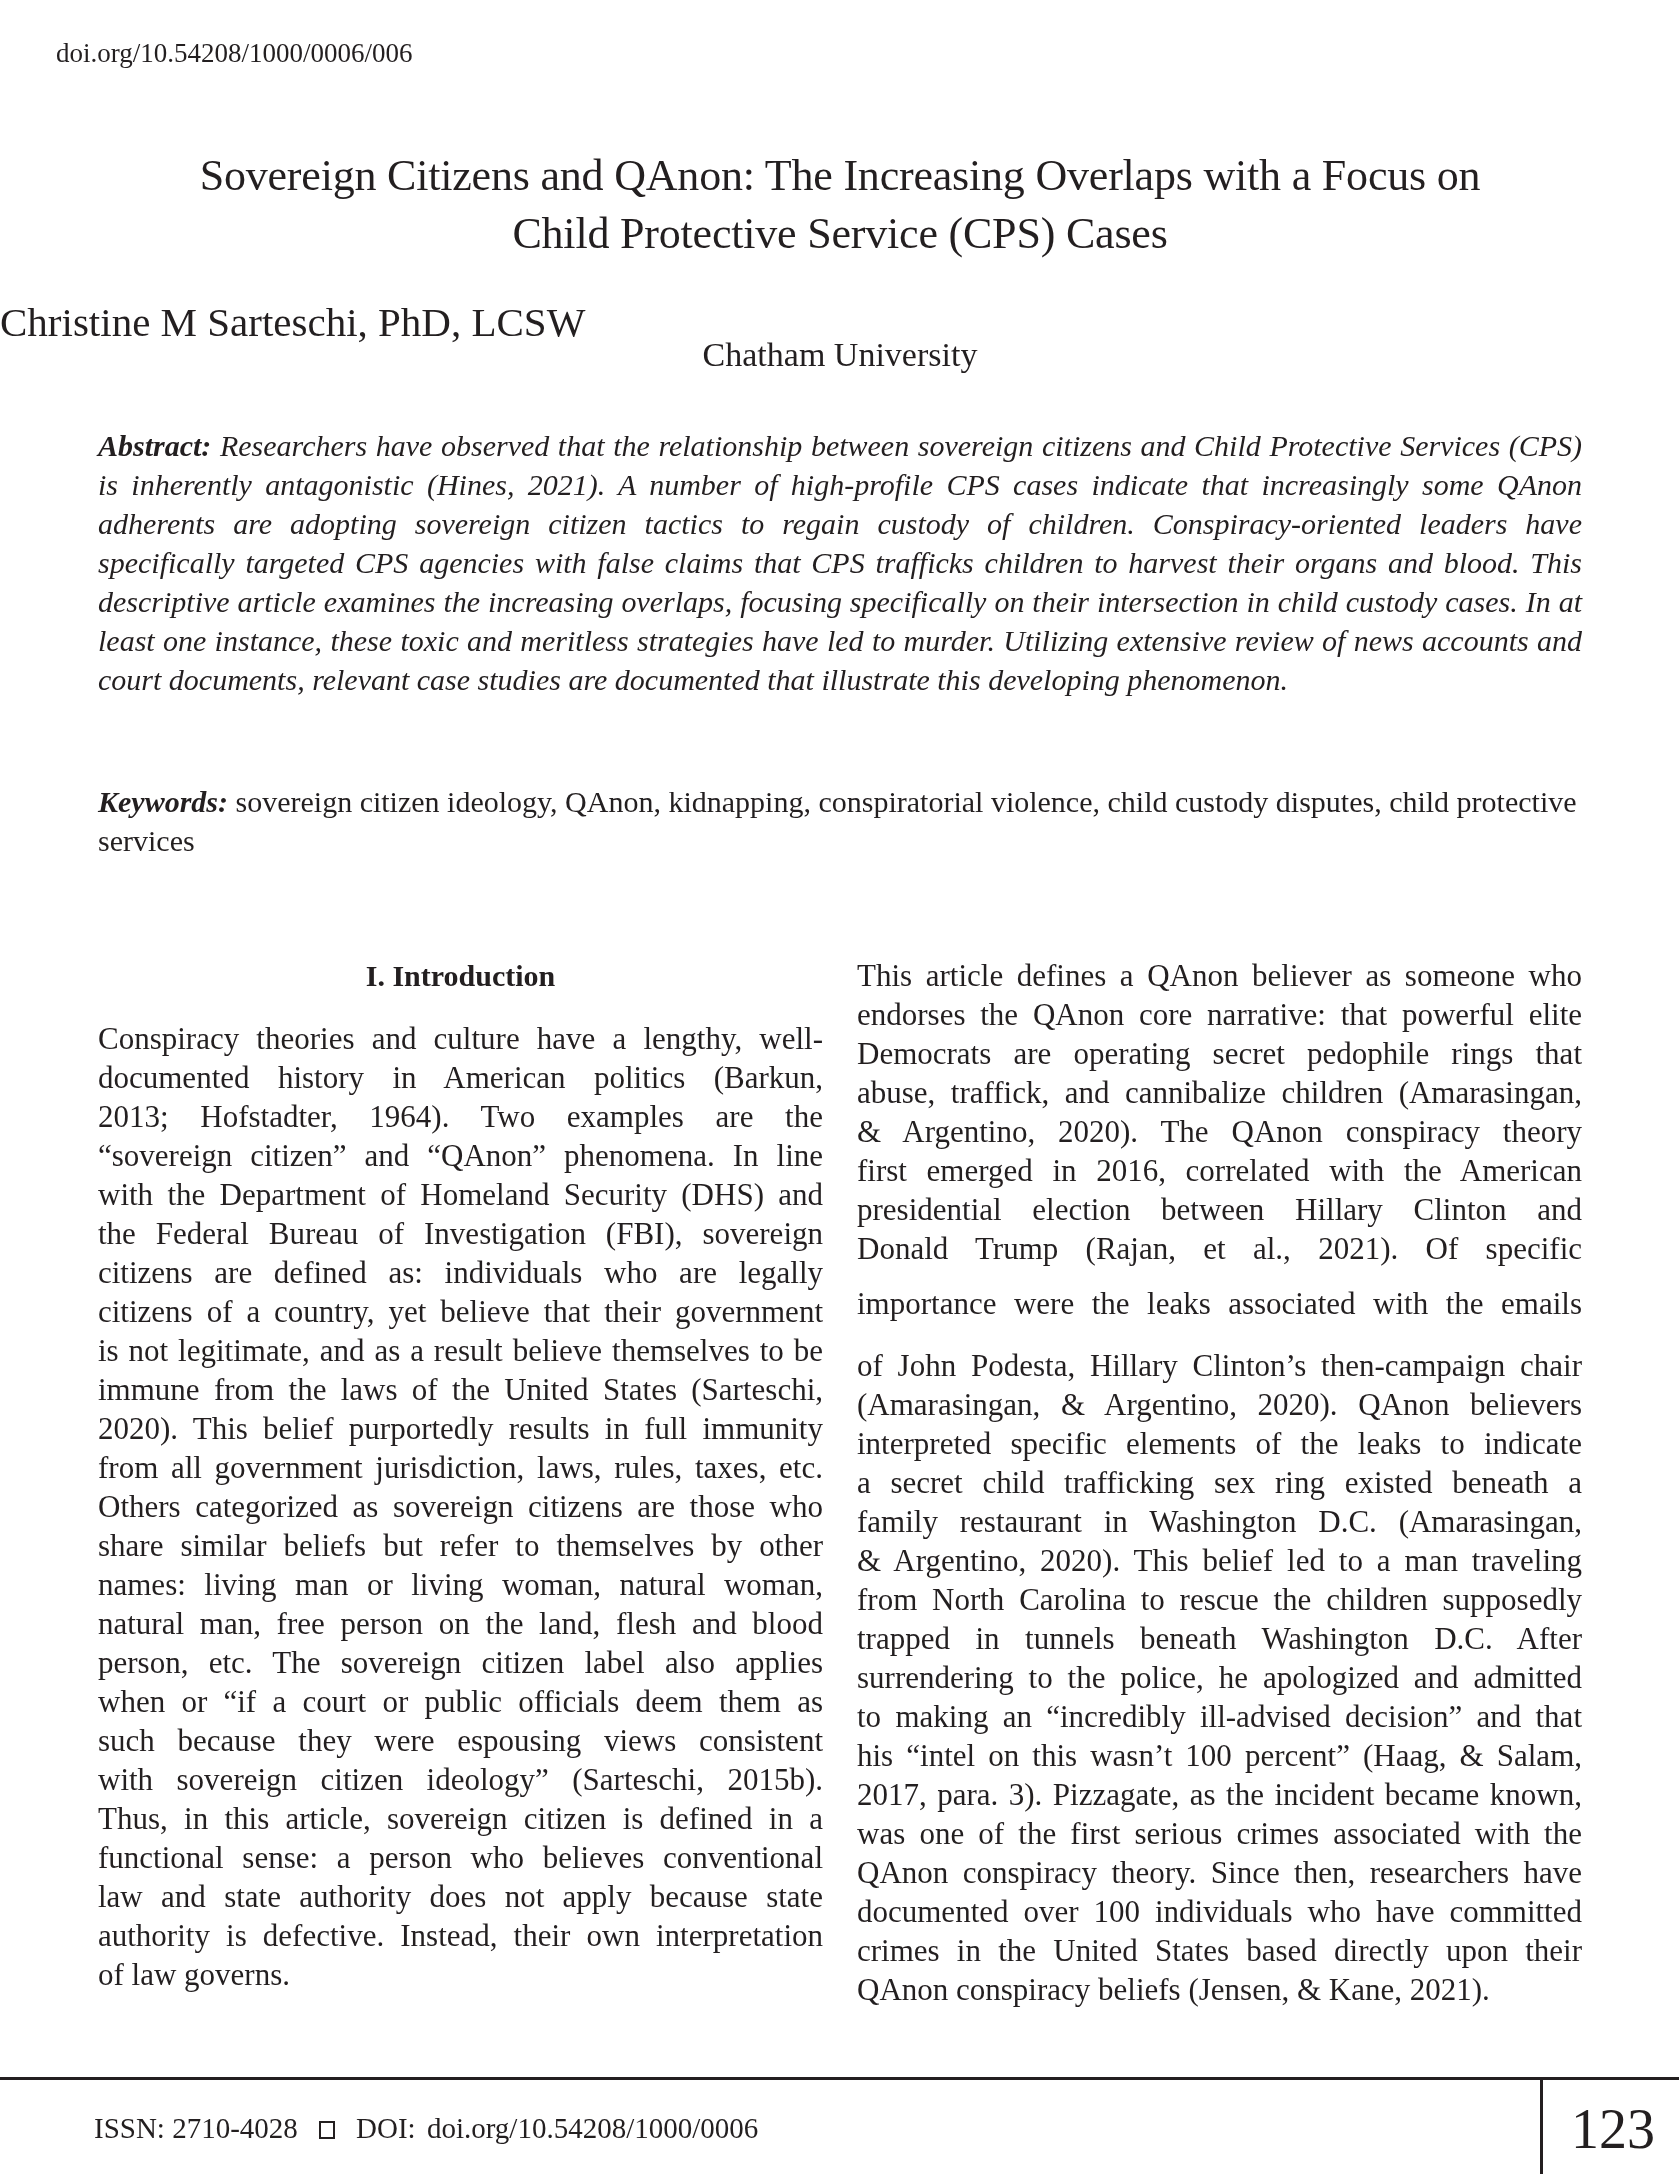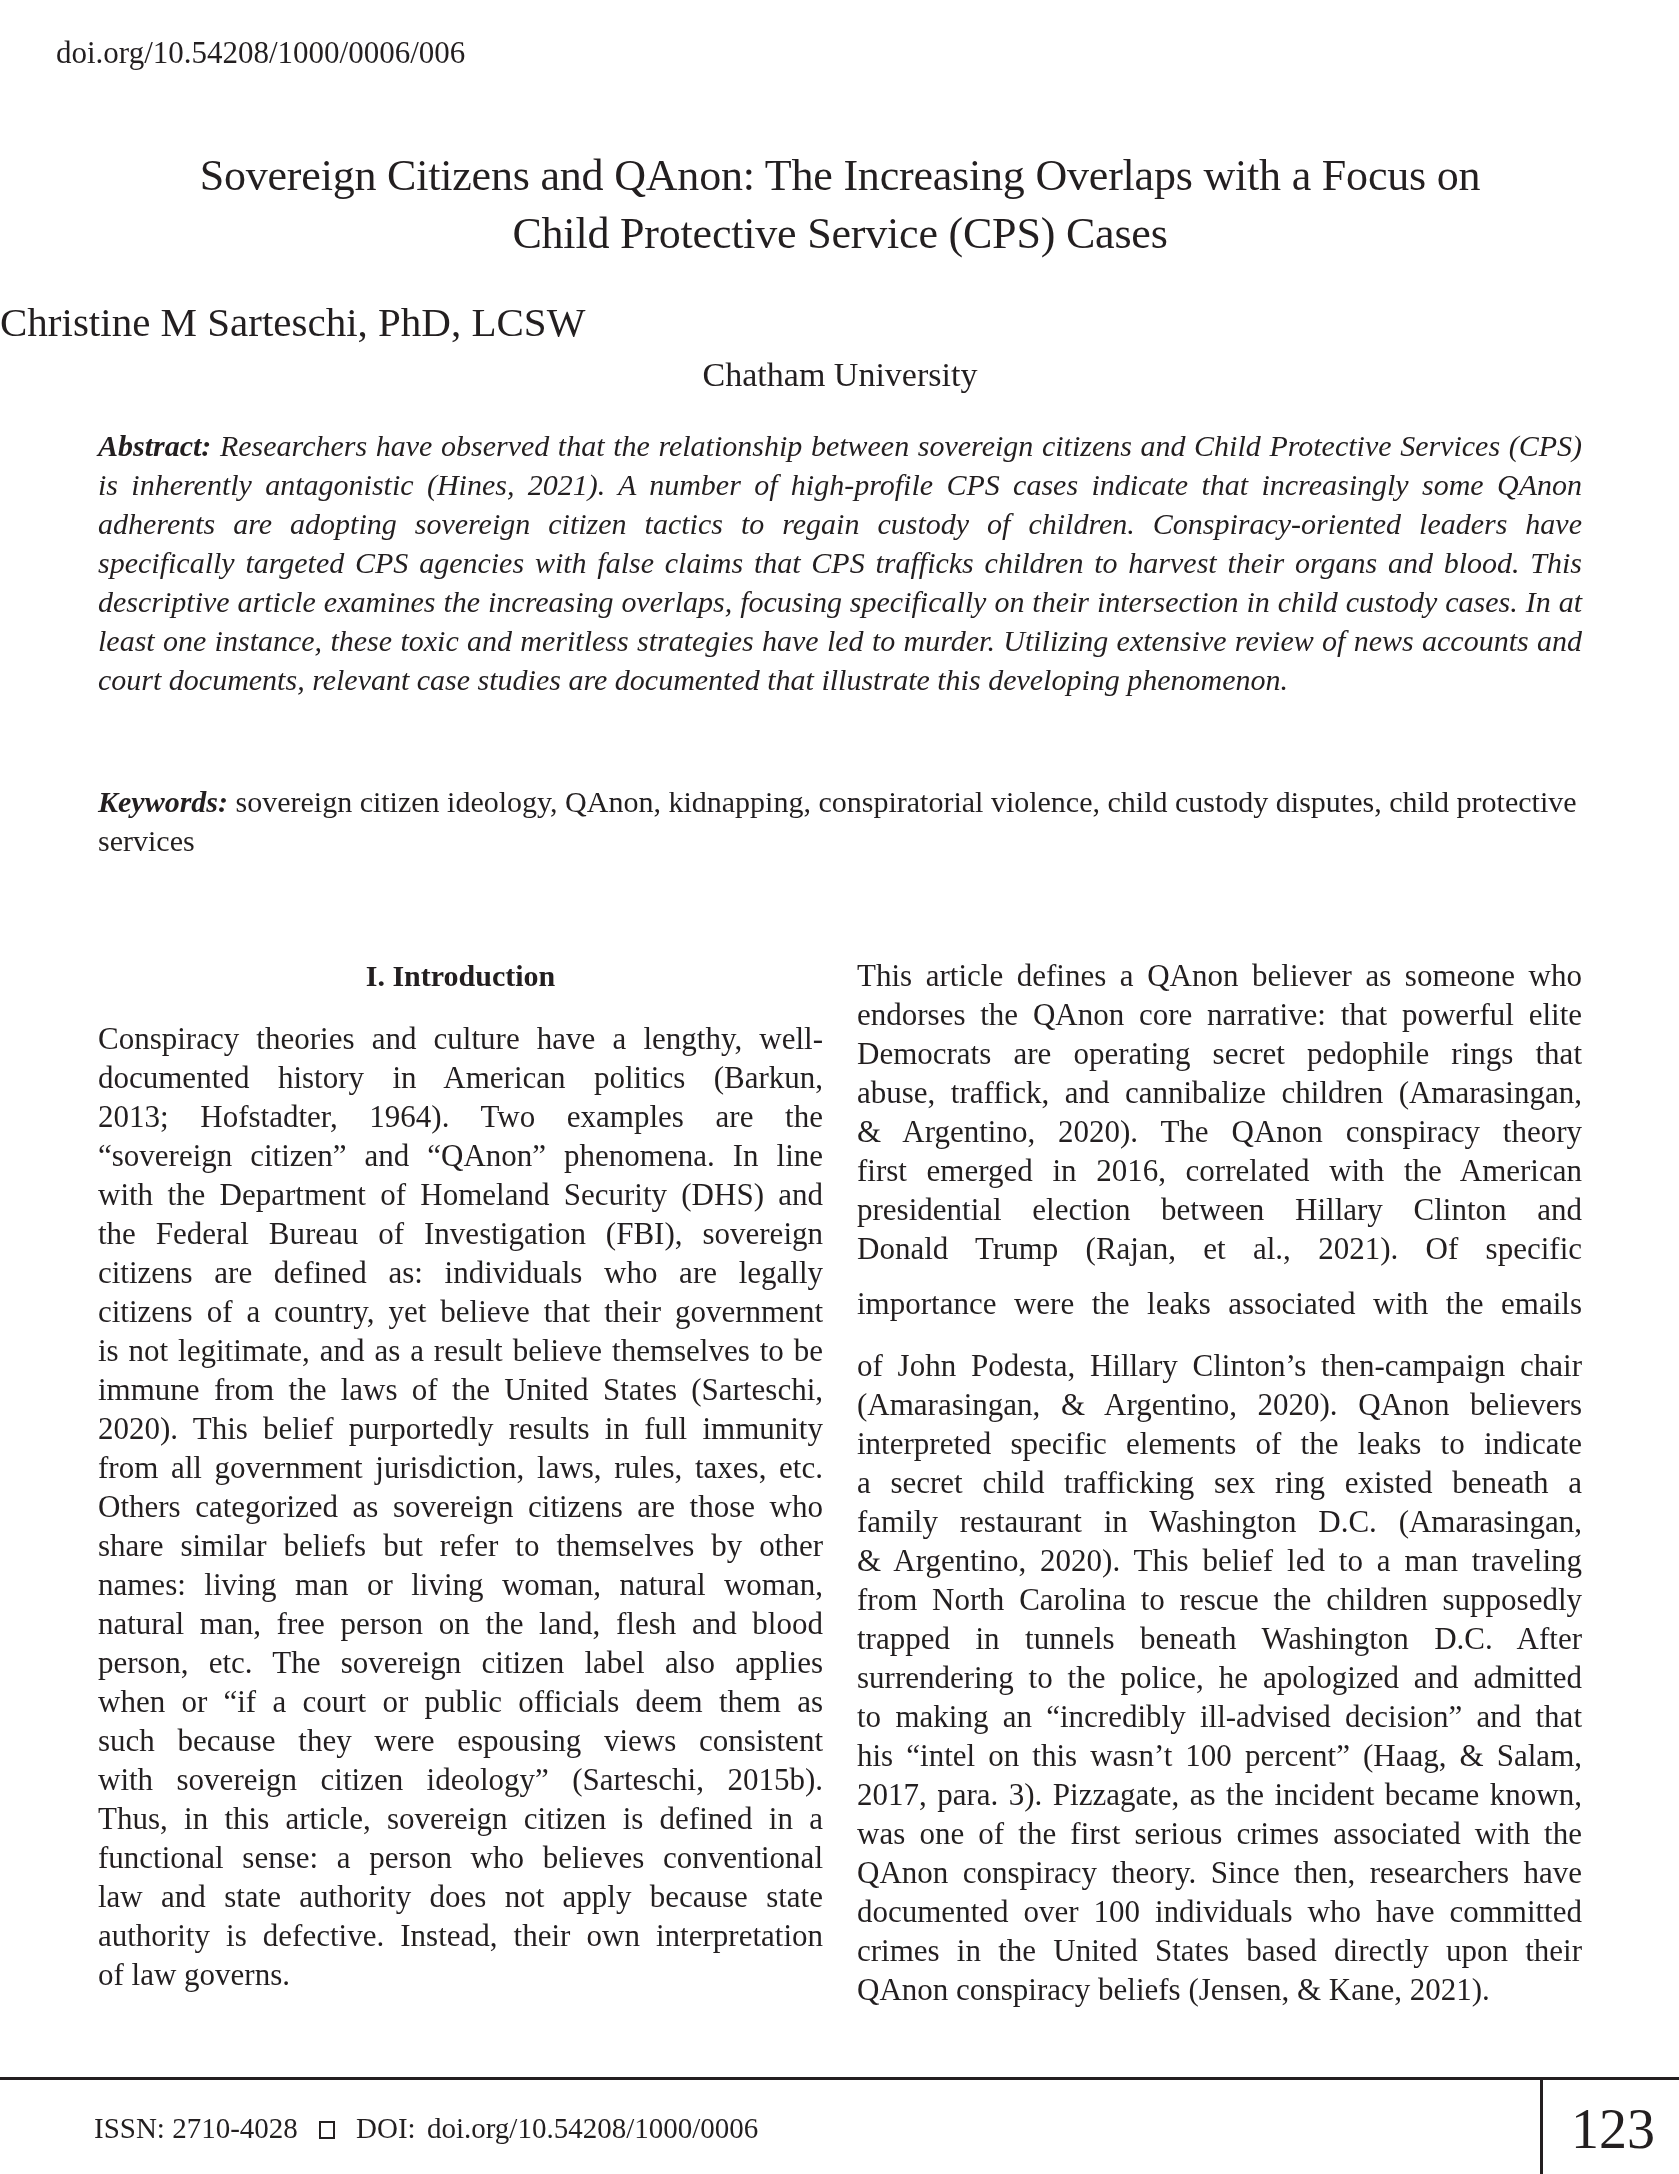--- a/index.html
+++ b/index.html
@@ -1,23 +1,23 @@
 <!DOCTYPE html>
 <html style="font-size:15px"><head>
 <meta charset="utf-8">
 <style>
   html, body { margin: 0; padding: 0; background: #ffffff; }
   body { width: 1680px; height: 2174px; position: relative; overflow: hidden;
          font-family: "Liberation Serif", "DejaVu Serif", serif; color: #231f20; }
-  .doi-top { position: absolute; left: 56px; top: 34px; font-size: 31px; line-height: 38px; }
+  .doi-top { position: absolute; left: 56px; top: 34px; font-size: 27px; line-height: 38px; }
   .title { position: absolute; left: 94px; width: 1492px; top: 147px; text-align: center;
            font-size: 44px; line-height: 58px; letter-spacing: -0.2px; }
   .author { position: absolute; left: 0; width: 1680px; top: 296px; text-align: left;
             font-size: 41px; line-height: 53px; }
-  .affil { position: absolute; left: 0; width: 1680px; top: 352px; text-align: center;
+  .affil { position: absolute; left: 0; width: 1680px; top: 332px; text-align: center;
            font-size: 34px; line-height: 45px; font-family: Liberation Serif, serif; }
   .abstract { position: absolute; left: 98px; width: 1484px; top: 426px;
               font-size: 30px; line-height: 39px; font-style: italic; text-align: justify; }
   .abstract .lbl, .keywords .lbl { font-weight: bold; font-style: italic; }
   .keywords { position: absolute; left: 98px; width: 1484px; top: 782px;
               font-size: 30px; line-height: 39px; }
   .keywords .kw-text { font-style: normal; }
   .col { position: absolute; top: 956px; width: 725px; font-size: 31px; line-height: 39px; }
   .col-left { left: 98px; }
   .col-right { left: 857px; }

